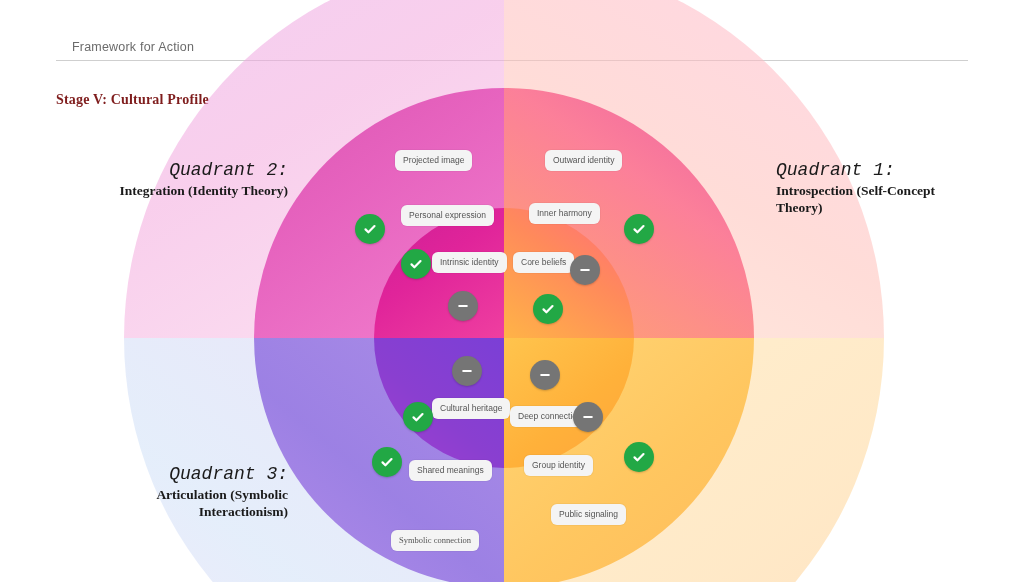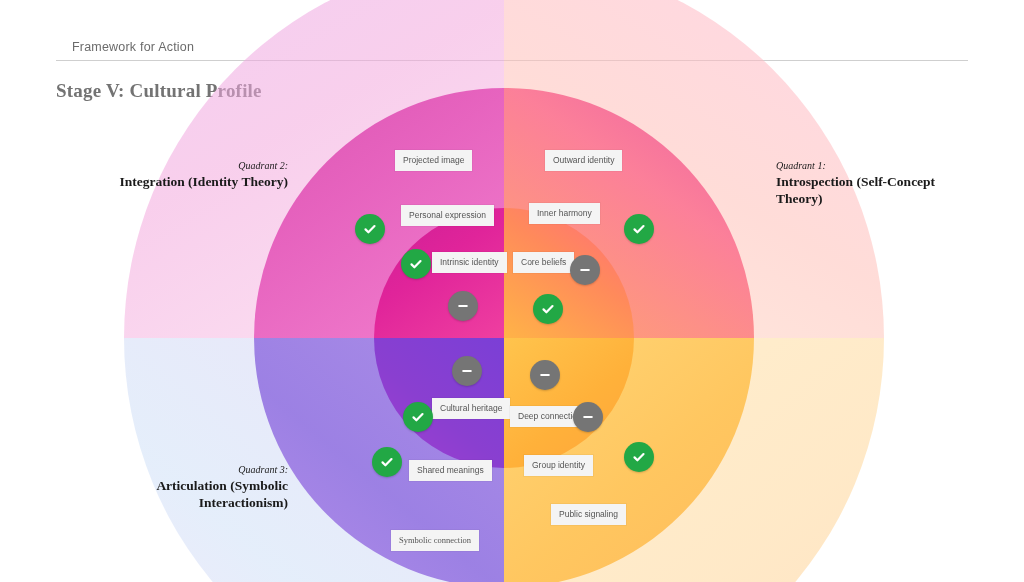--- a/index.html
+++ b/index.html
@@ -29,25 +29,25 @@
     position: absolute;
     left: 56px;
     top: 60px;
     width: 912px;
     height: 1px;
     background: #cfcfcf;
   }
   .page-title {
     position: absolute;
     left: 56px;
-    top: 80px;
+    top: 92px;
     font-family: "Liberation Serif", serif;
-    font-size: 19px;
+    font-size: 14px;
     font-weight: bold;
-    color: #737373;
+    color: #7f1d1d;
     letter-spacing: 0.2px;
   }
 
   
   .stage {
     position: absolute;
     left: 0;
     top: 0;
     width: 1024px;
     height: 582px;
@@ -109,21 +109,21 @@
             background: linear-gradient(140deg, #ffc44d 0%, #ffb13a 55%, #ffa53a 100%); }
 
   
   .chip {
     position: absolute;
     background: #f4f4f4;
     color: #555;
     font-size: 8.5px;
     line-height: 1;
     padding: 6px 8px;
-    border-radius: 0;
+    border-radius: 6px;
     white-space: nowrap;
     box-shadow: 0 0 0 1px rgba(0,0,0,0.03);
   }
 
   
   .badge {
     position: absolute;
     width: 30px;
     height: 30px;
     border-radius: 50%;
@@ -136,23 +136,23 @@
   .badge.minus { background: #757575; }
   .badge svg { display: block; }
 
   
   .caption {
     position: absolute;
     width: 180px;
     color: #1a1a1a;
   }
   .caption .cap-kicker {
-    font-family: Liberation Serif, serif;
+    font-family: Liberation Mono, monospace;
     font-style: italic;
-    font-size: 10px;
+    font-size: 18px;
     margin-bottom: 3px;
     display: block;
   }
   .caption .cap-title {
     font-family: "Liberation Serif", serif;
     font-weight: bold;
     font-size: 13.5px;
     line-height: 1.25;
     display: block;
   }

